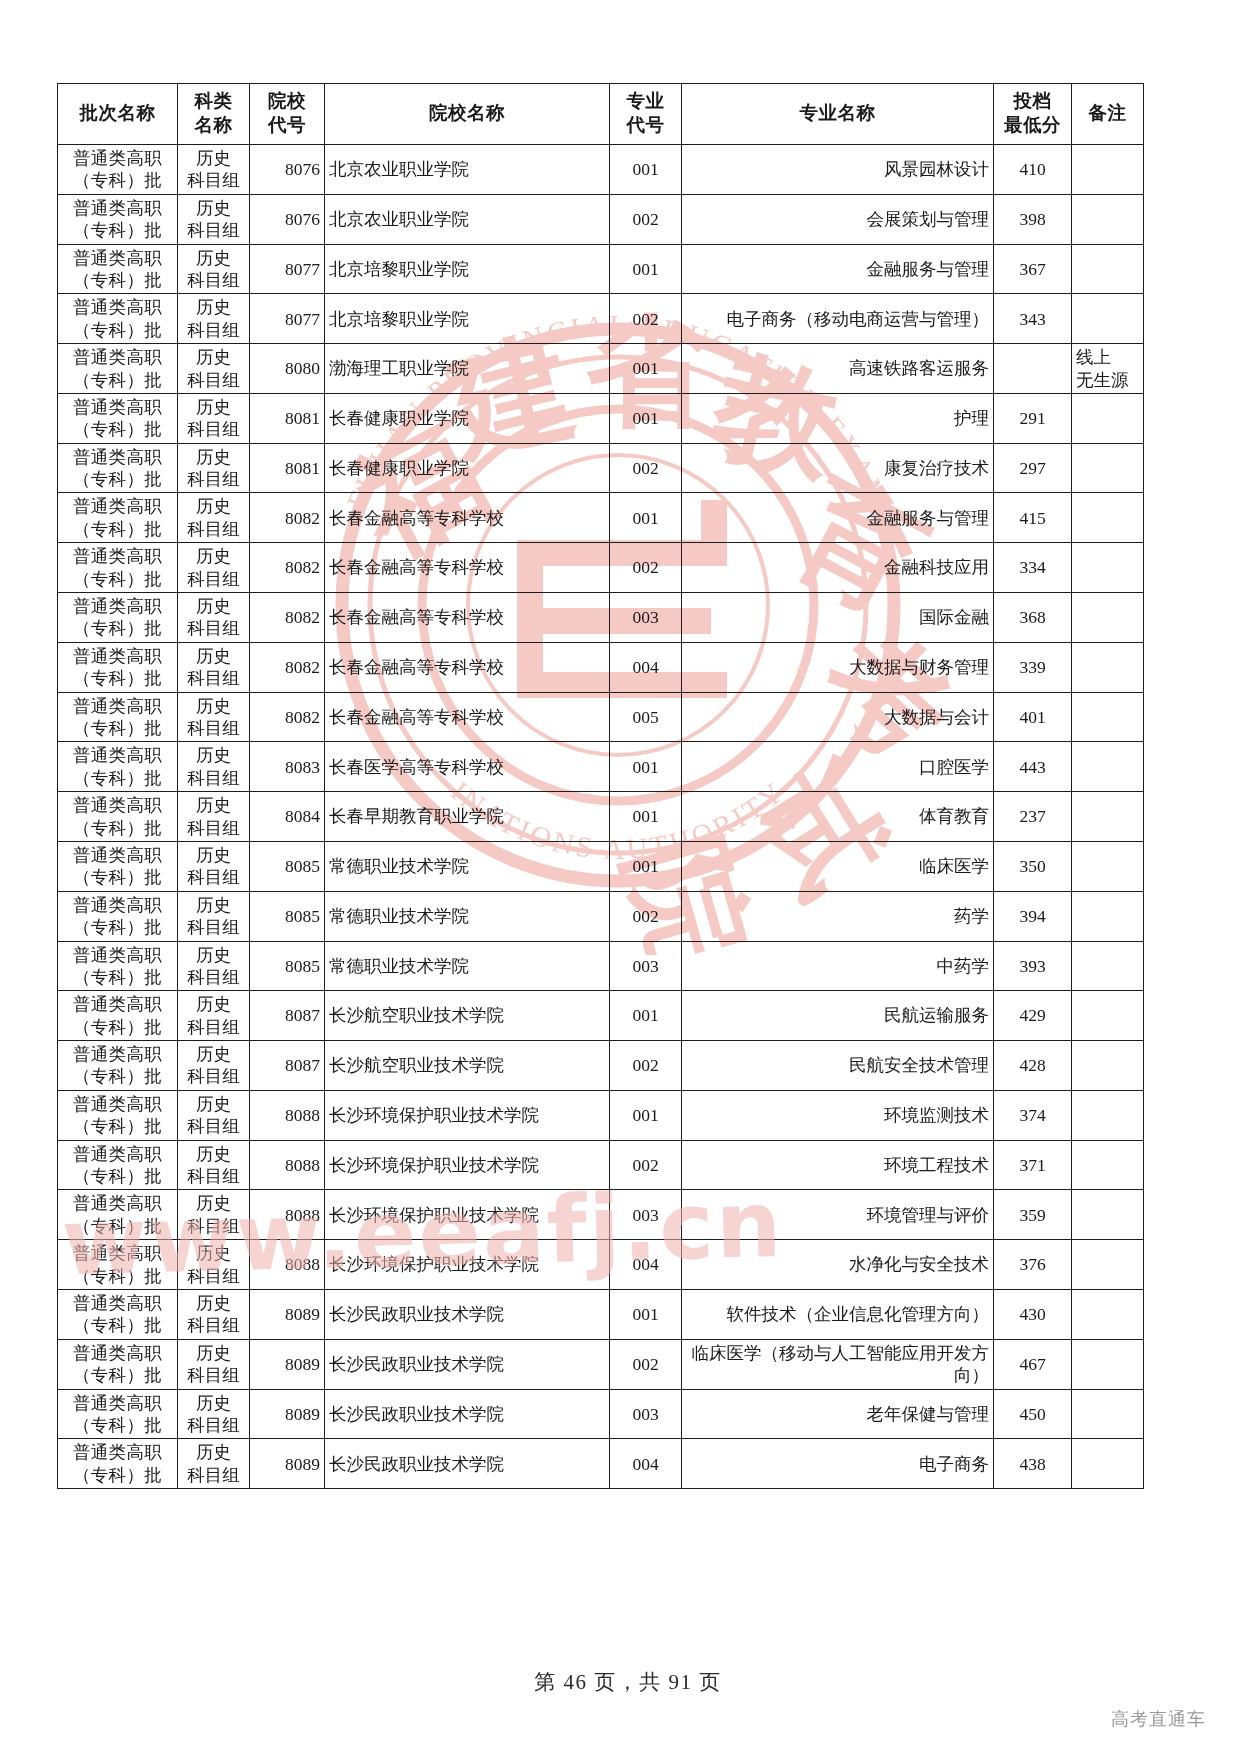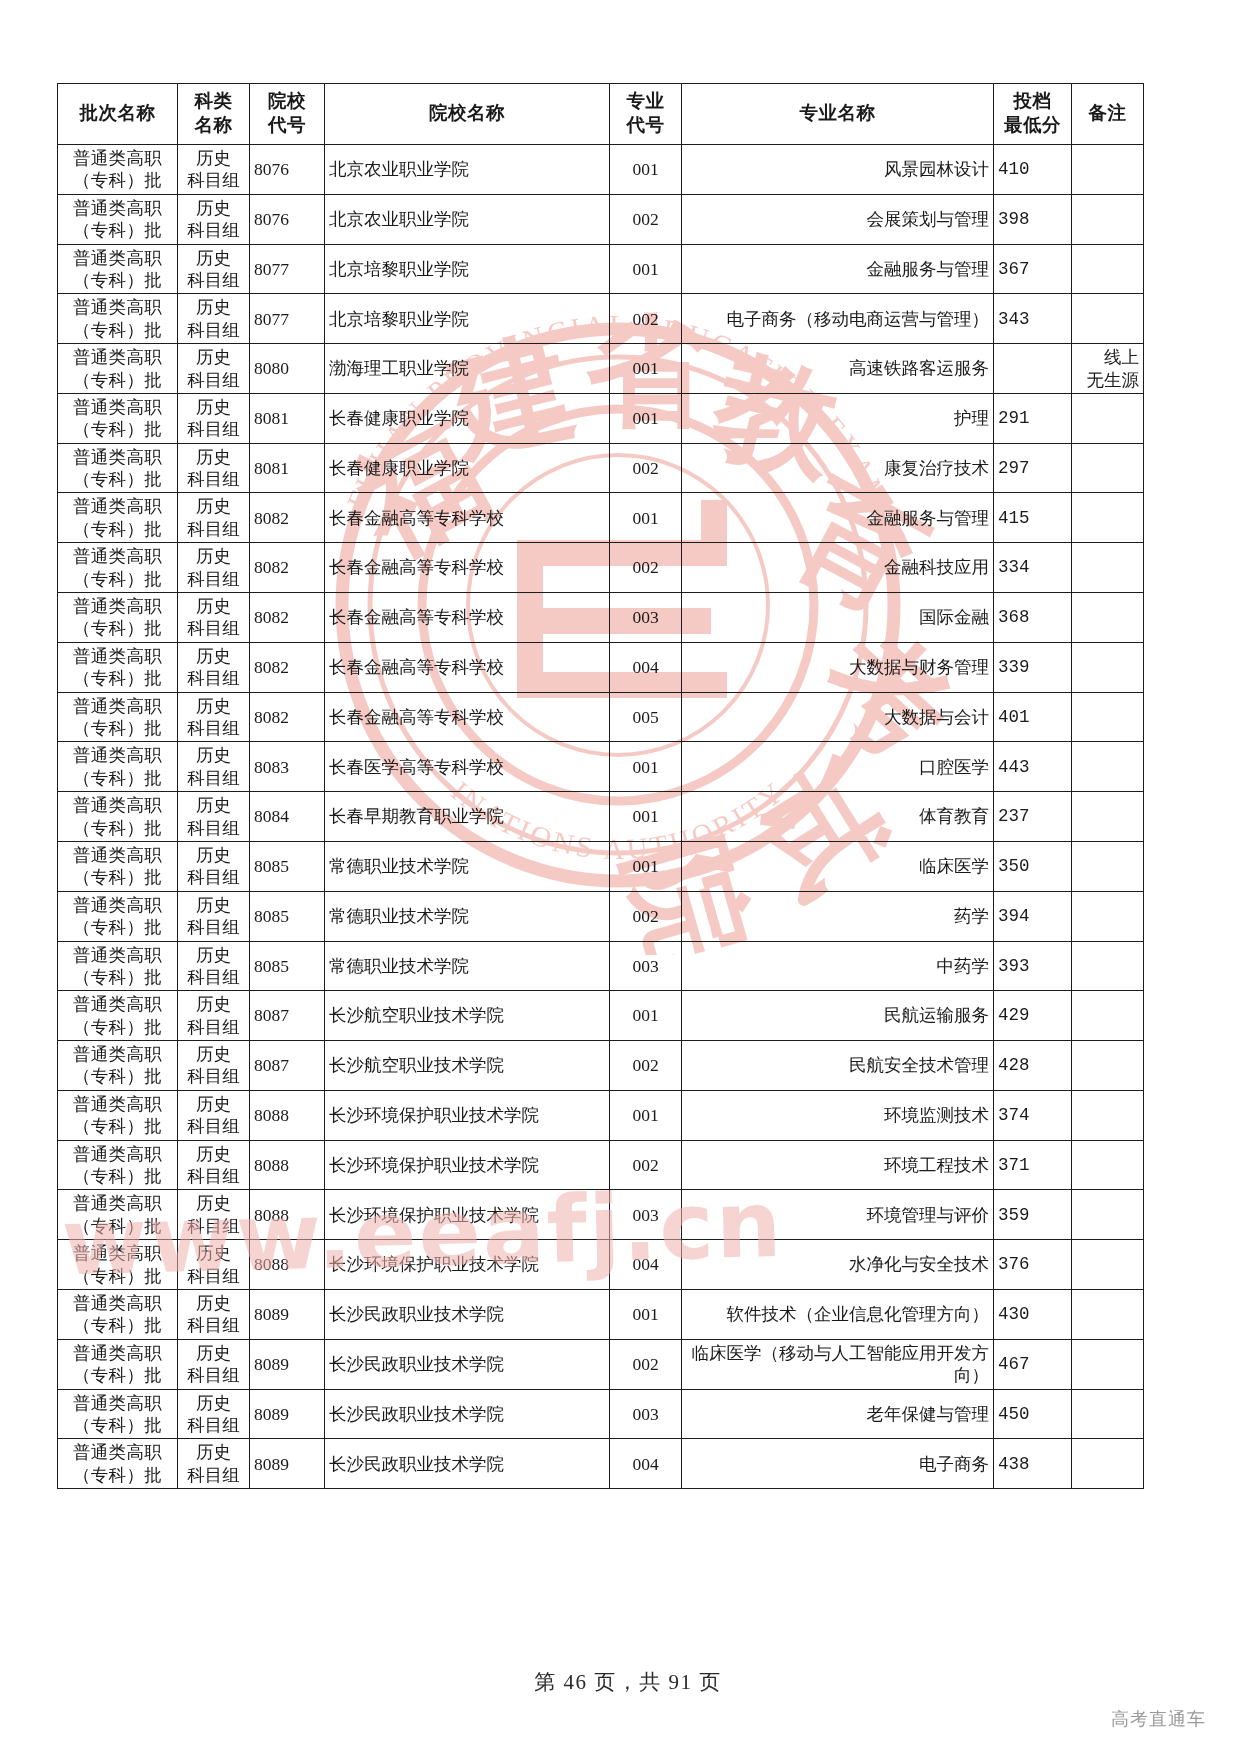--- a/index.html
+++ b/index.html
@@ -91,26 +91,26 @@
   .c-ucode   { width: 75px;  }
   .c-uname   { width: 285px; }
   .c-mcode   { width: 72px;  }
   .c-mname   { width: 312px; }
   .c-score   { width: 78px;  }
   .c-remark  { width: 72px;  }
 
   tbody td { height: 44px; }
   .cell-batch   { text-align: center; font-size: 16.5px; line-height: 1.22; letter-spacing: 0.3px; }
   .cell-subject { text-align: center; font-size: 16.5px; line-height: 1.22; }
-  .cell-ucode   { text-align: left; font-family: "Liberation Serif", serif; font-size: 18px; }
+  .cell-ucode   { text-align: right; font-family: "Liberation Serif", serif; font-size: 18px; }
   .cell-uname   { text-align: left; padding-left: 9px; }
   .cell-mcode   { text-align: center; font-family: "Liberation Serif", serif; font-size: 18px; }
   .cell-mname   { text-align: right; padding-left: 9px; }
-  .cell-score   { text-align: left; font-family: Liberation Mono, monospace; font-size: 18px; }
-  .cell-remark  { text-align: right; font-size: 16px; line-height: 1.2; }
+  .cell-score   { text-align: center; font-family: Liberation Serif, serif; font-size: 18px; }
+  .cell-remark  { text-align: left; font-size: 16px; line-height: 1.2; }
 
   .two-line { display: block; }
 
   #page-footer {
     position: absolute;
     left: 8px;
     top: 1668px;
     width: 1240px;
     text-align: center;
     font-size: 21px;

